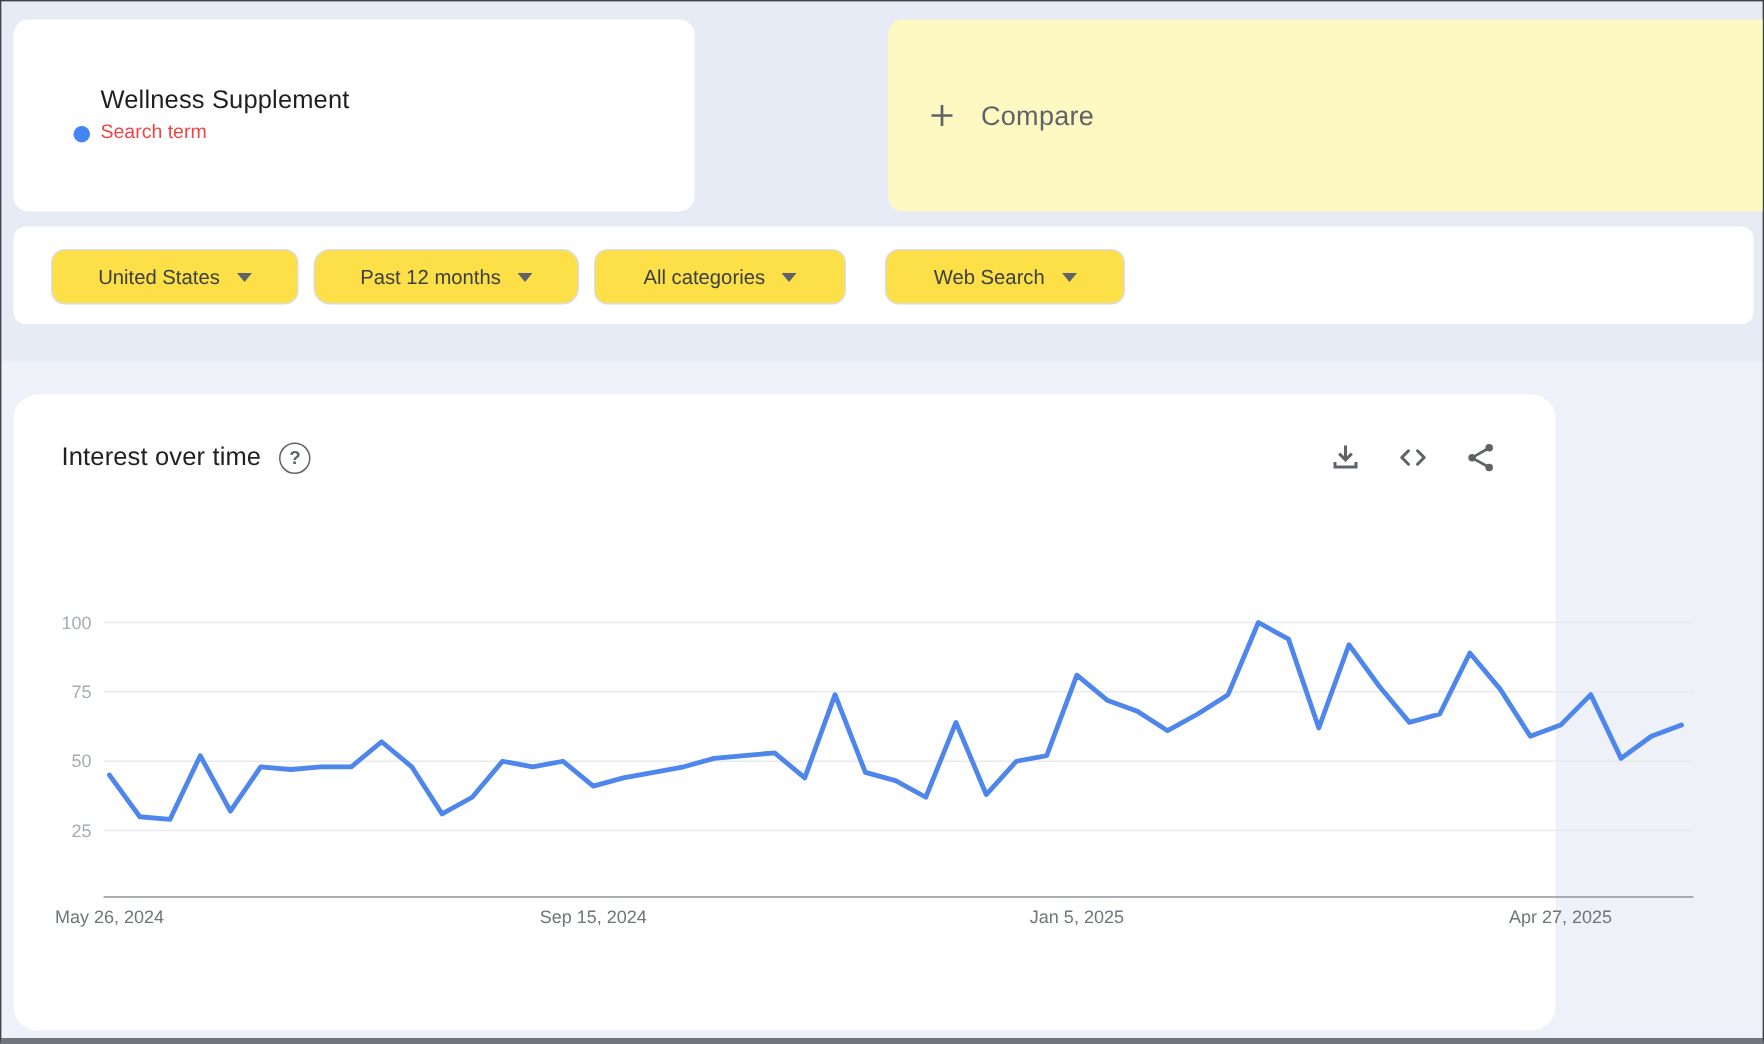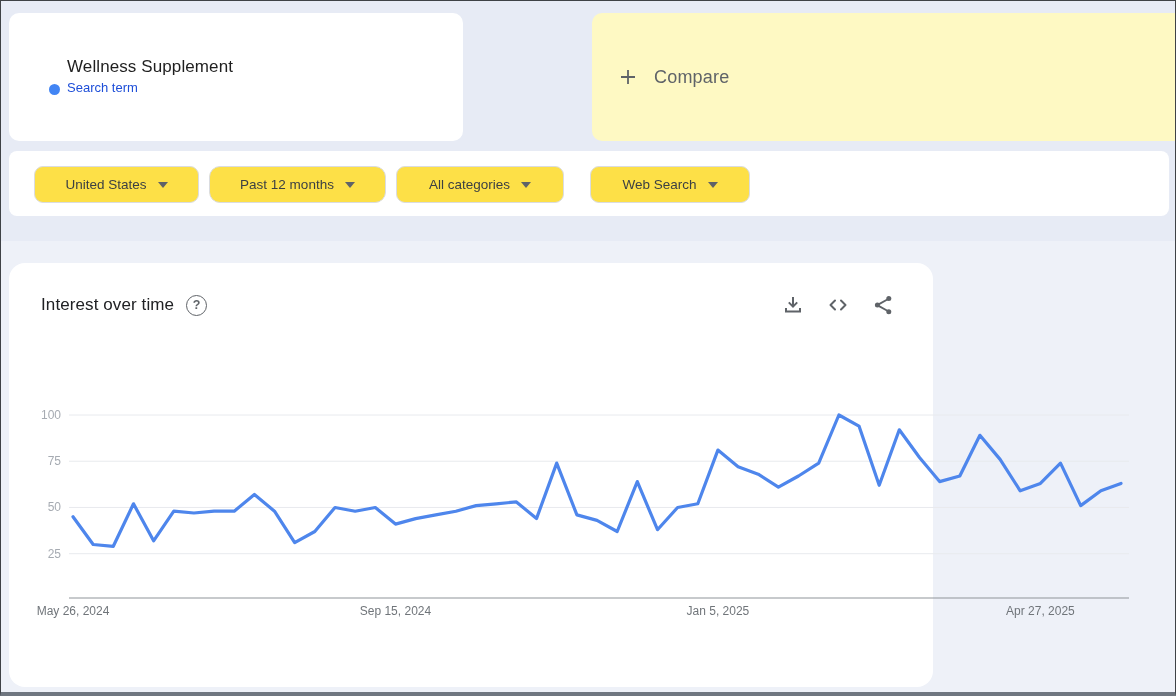--- a/index.html
+++ b/index.html
@@ -15,39 +15,39 @@
   .band-bottom{ position:absolute; left:0; top:240px; width:100%; height:456px; background:#eef1f8; }
 
   .card{ position:absolute; background:#fff; }
 
   
   .term-card{ left:8px; top:12px; width:454px; height:128px; border-radius:10px; cursor:pointer; }
   .term-inner{ display:flex; align-items:flex-start; padding:44px 0 0 40px; }
   .term-dot{ width:11px; height:11px; border-radius:50%; margin-top:27px; flex:0 0 auto; }
   .term-text{ margin-left:7px; }
   .term-title{ font-size:17px; font-weight:500; color:#1f1f1f; letter-spacing:.1px; }
-  .term-sub{ font-size:13px; color:#1d4ed8; margin-top:3px; }
+  .term-sub{ font-size:13px; color:#ef4444; margin-top:3px; }
 
   
   .compare-card{ position:absolute; left:591px; top:12px; width:646px; height:128px;
     background:#fef9c3; border-radius:10px; cursor:pointer;
     display:flex; align-items:center; padding-left:27px; }
   .compare-plus{ width:18px; height:18px; flex:0 0 auto; }
   .compare-label{ font-size:18px; font-weight:500; color:#5f6368; margin-left:17px; letter-spacing:.2px; }
 
   
   .filter-card{ left:8px; top:150px; width:1160px; height:65px; border-radius:8px; }
   .pill{ position:absolute; top:15px; height:37px; border:1px solid #dadce0; border-radius:9px;
     background:#fde047; display:flex; align-items:center; justify-content:center; gap:11px;
     font-size:13.5px; color:#3c4043; cursor:pointer; }
   .caret{ width:0; height:0; border-left:5px solid transparent; border-right:5px solid transparent;
     border-top:6px solid #5f6368; margin-top:1px; }
 
   
-  .main-card{ left:8px; top:262px; width:924px; height:424px; border-radius:16px; }
+  .main-card{ left:8px; top:262px; width:1028px; height:424px; border-radius:16px; }
   .main-header{ position:relative; z-index:2; display:flex; align-items:center;
     justify-content:space-between; padding:30px 38px 0 32px; }
   .main-title-wrap{ display:flex; align-items:center; gap:12px; }
   .main-title{ font-size:17px; color:#202124; letter-spacing:.1px; }
   .help-icon{ width:21px; height:21px; border:1.6px solid #5f6368; border-radius:50%;
     display:flex; align-items:center; justify-content:center;
     font-size:12.5px; color:#5f6368; font-weight:700; cursor:pointer; }
   .header-icons{ display:flex; align-items:center; gap:21px; }
   .hicon{ width:24px; height:24px; cursor:pointer; }
   .hicon svg{ display:block; }

